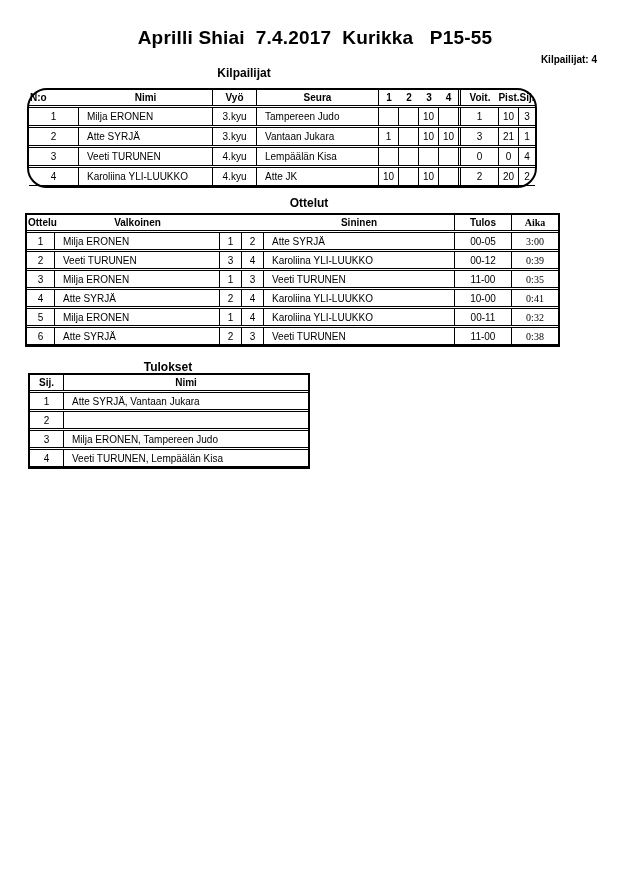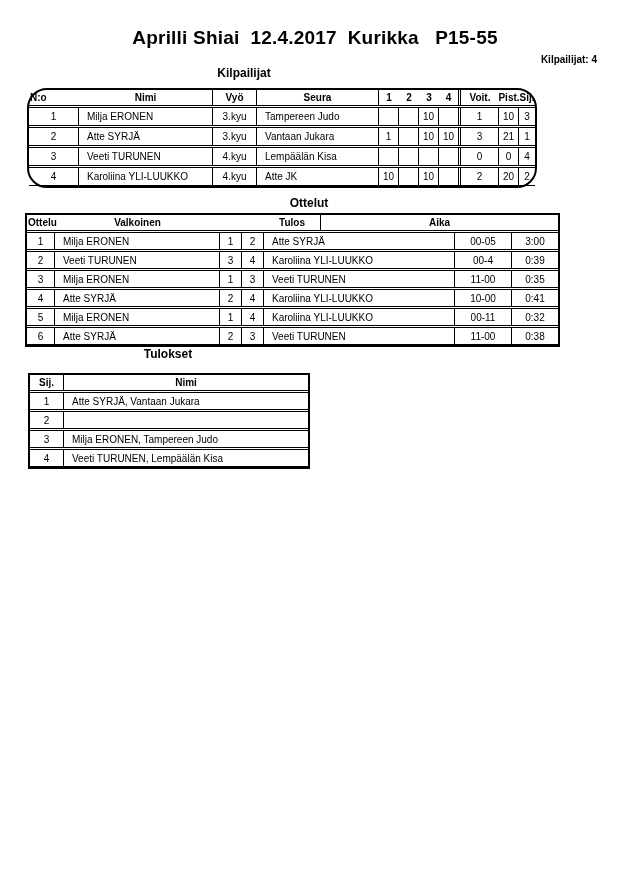--- a/index.html
+++ b/index.html
@@ -10,21 +10,21 @@
   }
   .abs{position:absolute;text-align:center;}
   .title{
     top:27px;left:0;width:630px;text-align:center;
     font-size:19px;font-weight:bold;white-space:pre;letter-spacing:0.2px;
   }
   .count{top:54px;right:33px;font-size:10px;font-weight:bold;}
   .sec-h{font-size:12px;font-weight:bold;text-align:center;width:180px;}
   .h-kilp{top:66px;left:154px;}
   .h-ott{top:196px;left:219px;}
-  .h-tul{top:347px;left:78px;}
+  .h-tul{top:360px;left:78px;}
 
   .tbl{position:absolute;border:2px solid #000;background:#fff;box-sizing:border-box;}
   .thead{display:flex;align-items:center;font-weight:bold;font-size:10px;
          border-bottom:1px solid #000;}
   .trow{display:flex;align-items:center;font-size:10px;
         border-top:1px solid #000;border-bottom:1px solid #000;margin-top:1px;
         box-sizing:border-box;}
   .c{box-sizing:border-box;height:100%;display:flex;align-items:center;
      justify-content:center;white-space:nowrap;overflow:visible;}
   .br{border-right:1px solid #000;}
@@ -48,33 +48,33 @@
   
   .t-ott{top:213px;left:25px;width:535px;}
   .t-ott .thead{height:15px;}
   .t-ott .trow{height:18px;}
   .o-no{width:28px;}
   .o-valk{width:165px;}
   .o-wn{width:22px;}
   .o-bn{width:22px;}
   .o-sin{width:191px;}
   .o-tulos{width:57px;}
-  .o-aika{flex:1;}
+  .o-aika{flex:1;font-family:Liberation Serif, serif;}
 
   
   .t-tul{top:373px;left:28px;width:282px;}
   .t-tul .thead{height:15px;}
   .t-tul .trow{height:18px;}
   .r-sij{width:34px;}
   .r-nimi{flex:1;}
 </style>
 </head>
 <body>
 
-<div class="abs title">Aprilli Shiai  12.4.2017  Kurikka   P15-55</div>
+<div class="abs title">Aprilli Shiai  7.4.2017  Kurikka   P15-55</div>
 <div class="abs count">Kilpailijat: 4</div>
 
 <div class="abs sec-h h-kilp">Kilpailijat</div>
 
 <div class="tbl t-kilp">
   <div class="thead">
     <div class="c k-nro lft flush">N:o</div>
     <div class="c k-nimi br">Nimi</div>
     <div class="c k-vyo br">Vyö</div>
     <div class="c k-seura br">Seura</div>
@@ -145,41 +145,42 @@
 </div>
 
 <div class="abs sec-h h-ott">Ottelut</div>
 
 <div class="tbl t-ott">
   <div class="thead">
     <div class="c o-no lft flush">Ottelu</div>
     <div class="c o-valk">Valkoinen</div>
     <div class="c o-wn"></div>
     <div class="c o-bn"></div>
+    <div class="c o-sin br">Sininen</div>
     <div class="c o-tulos br">Tulos</div>
     <div class="c o-aika">Aika</div>
   </div>
 
   <div class="trow">
     <div class="c o-no br">1</div>
     <div class="c o-valk br lft pad">Milja ERONEN</div>
     <div class="c o-wn br">1</div>
     <div class="c o-bn br">2</div>
     <div class="c o-sin br lft pad">Atte SYRJÄ</div>
     <div class="c o-tulos br">00-05</div>
     <div class="c o-aika">3:00</div>
   </div>
 
   <div class="trow">
     <div class="c o-no br">2</div>
     <div class="c o-valk br lft pad">Veeti TURUNEN</div>
     <div class="c o-wn br">3</div>
     <div class="c o-bn br">4</div>
     <div class="c o-sin br lft pad">Karoliina YLI-LUUKKO</div>
-    <div class="c o-tulos br">00-4</div>
+    <div class="c o-tulos br">00-12</div>
     <div class="c o-aika">0:39</div>
   </div>
 
   <div class="trow">
     <div class="c o-no br">3</div>
     <div class="c o-valk br lft pad">Milja ERONEN</div>
     <div class="c o-wn br">1</div>
     <div class="c o-bn br">3</div>
     <div class="c o-sin br lft pad">Veeti TURUNEN</div>
     <div class="c o-tulos br">11-00</div>

